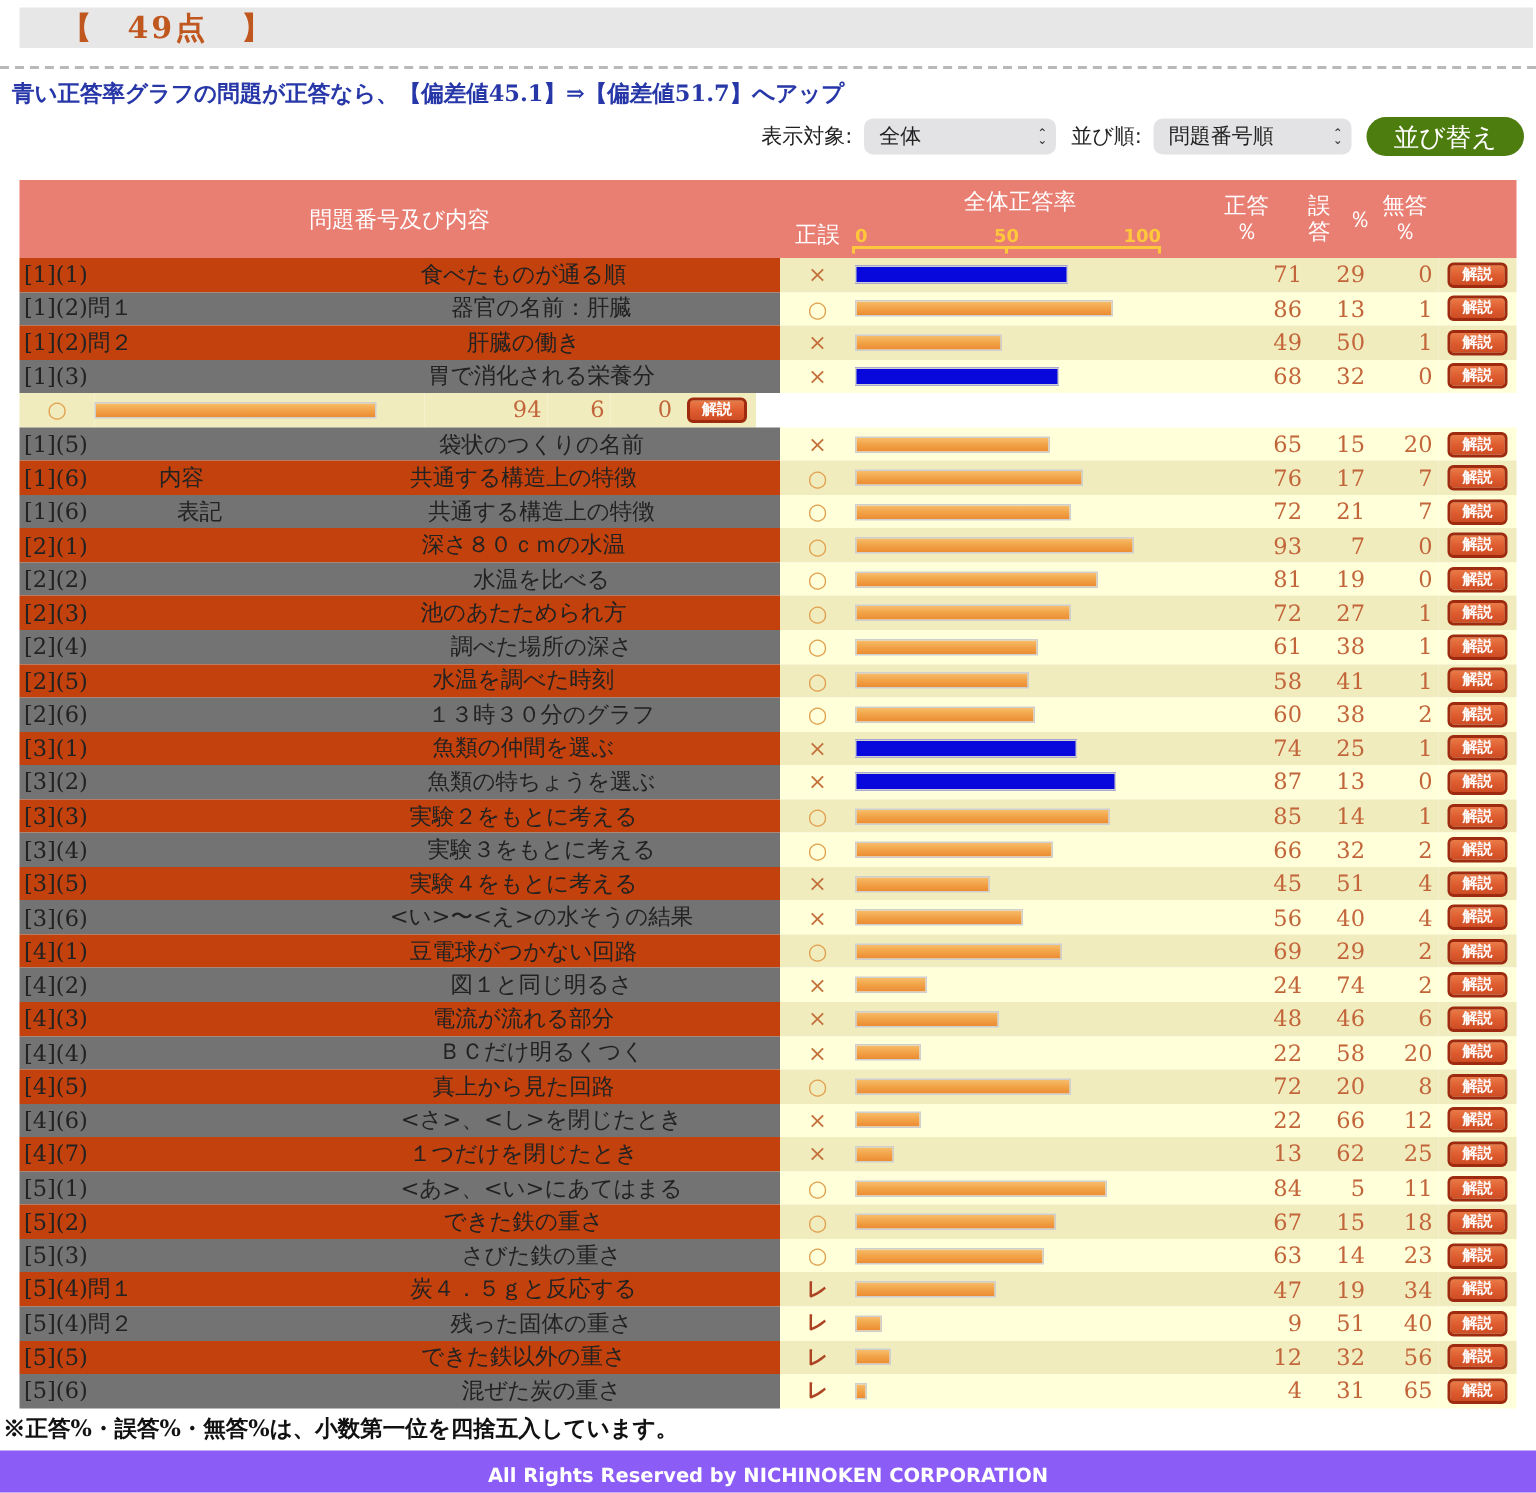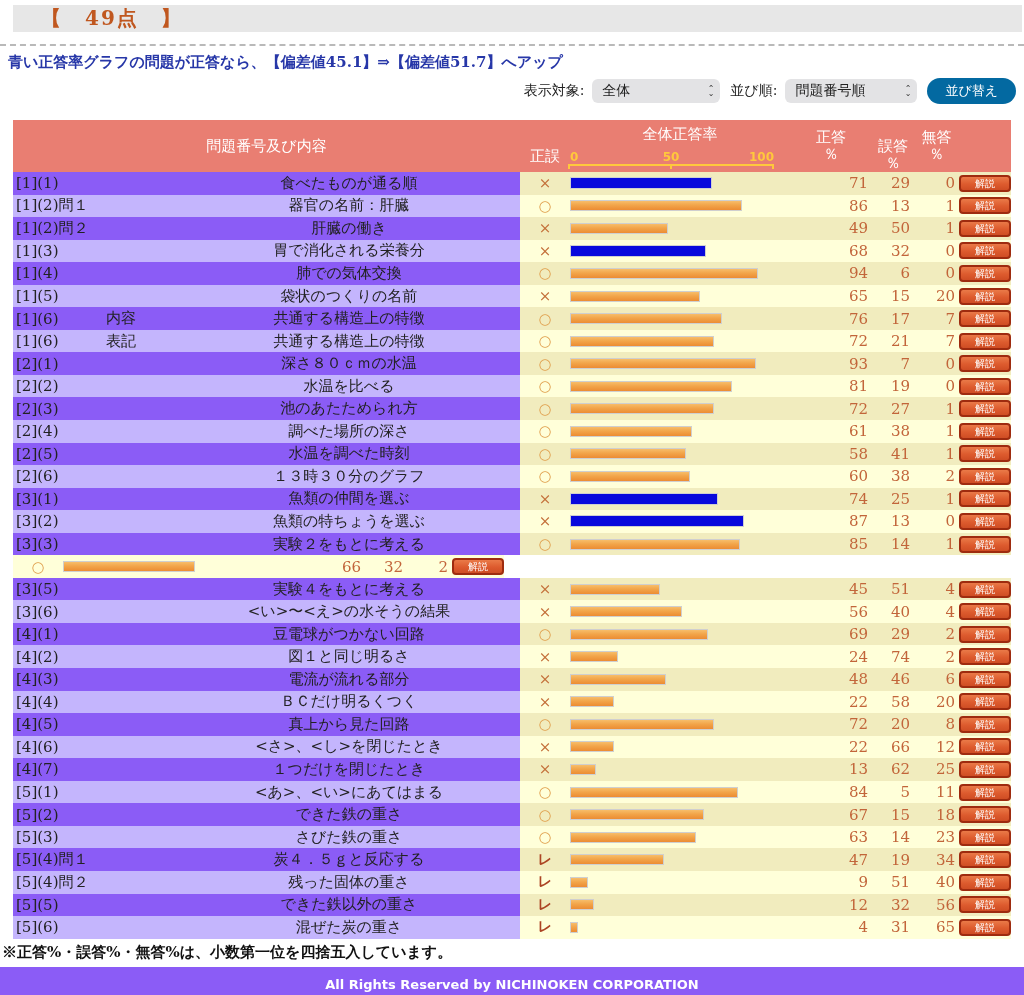--- a/index.html
+++ b/index.html
@@ -9,65 +9,65 @@
   .dashed-sep{border-top:2px dashed #b9b9b9;margin-top:12px;}
   .uplift-line{color:#2737a8;font-size:15px;font-weight:bold;margin:7px 0 0 8px;}
   .controls{display:flex;justify-content:flex-end;align-items:center;gap:10px;margin:6px 8px 0 0;
             font-family:"DejaVu Sans","Liberation Sans",sans-serif;font-size:14px;color:#222;}
   .ctl-label{margin-right:-2px;}
   .select{background:#e3e3e5;border-radius:6px;height:24px;display:flex;align-items:center;
           justify-content:space-between;padding:0 6px 0 10px;cursor:pointer;}
   .select.w1{width:112px;justify-content:space-between;}
   .select.w2{width:116px;}
   .stepper{display:flex;flex-direction:column;line-height:5px;font-size:8px;color:#333;margin-left:6px;}
-  .sort-btn{background:#0369a1;color:#fff;border:none;border-radius:14px;height:26px;padding:0 18px;
-            font-size:13px;font-family:Liberation Sans, sans-serif;cursor:pointer;}
+  .sort-btn{background:#4d7c0f;color:#fff;border:none;border-radius:14px;height:26px;padding:0 18px;
+            font-size:17px;font-family:Liberation Sans, sans-serif;cursor:pointer;}
   
   .table{margin:16px 13px 0 13px;width:998px;}
   .thead{background:#e97e72;height:52px;display:flex;color:#fff;font-size:15px;}
   .th{display:flex;align-items:center;justify-content:center;}
   .th-question{width:507px;}
   .th-mark{width:50px;align-items:flex-end;padding-bottom:6px;box-sizing:border-box;}
   .th-graph{width:220px;position:relative;flex-direction:column;justify-content:flex-start;}
   .th-graph .rate-title{margin-top:5px;}
   .scale{position:absolute;left:-2px;bottom:4px;width:206px;height:18px;}
   .scale-nums{position:relative;height:13px;color:#ffc83c;font-weight:bold;
               font-size:12px;font-family:"DejaVu Sans","Liberation Sans",sans-serif;}
   .scale-nums .s0{position:absolute;left:2px;top:0;}
   .scale-nums .s50{position:absolute;left:50%;transform:translateX(-50%);top:0;}
   .scale-nums .s100{position:absolute;right:0;top:0;}
   .ruler{position:relative;height:2px;background:#ffc83c;margin-top:1px;}
   .tick{position:absolute;top:0;width:2px;height:5px;background:#ffc83c;}
   .tick.t0{left:0;} .tick.t50{left:50%;transform:translateX(-50%);} .tick.t100{right:0;}
   .th-num{width:82px;flex-direction:column;line-height:17px;}
-  .th-num2{width:42px;flex-direction:column;line-height:17px;justify-content:flex-end;}
+  .th-num2{width:42px;flex-direction:row;line-height:17px;}
   .th-num3{width:45px;flex-direction:column;line-height:17px;}
   .th-exp{width:52px;}
   
   .row{display:flex;height:22.56px;font-size:15px;}
   .cell-question{width:507px;display:flex;align-items:center;box-sizing:border-box;color:#222;}
-  .row.odd  .cell-question{background:#8b5cf6;}
-  .row.even .cell-question{background:#c4b5fd;}
+  .row.odd  .cell-question{background:#c2410c;}
+  .row.even .cell-question{background:#737373;gap:12px;}
   .q-no{width:90px;padding-left:3px;white-space:nowrap;}
   .q-sub{width:72px;}
   .q-content{flex:1;text-align:center;white-space:nowrap;}
   .cell-mark{width:50px;display:flex;align-items:center;justify-content:center;}
   .cell-graph{width:220px;display:flex;align-items:center;}
   .cell-c{width:82px;} .cell-w{width:42px;} .cell-n{width:45px;}
   .cell-c,.cell-w,.cell-n{display:flex;align-items:center;justify-content:flex-end;
       padding-right:4px;box-sizing:border-box;color:#c2653a;}
   .cell-exp{width:52px;display:flex;align-items:center;justify-content:center;}
   .row.odd  .cell-mark,.row.odd  .cell-graph,.row.odd  .cell-c,.row.odd  .cell-w,.row.odd  .cell-n,.row.odd  .cell-exp{background:#f1ecbe;}
   .row.even .cell-mark,.row.even .cell-graph,.row.even .cell-c,.row.even .cell-w,.row.even .cell-n,.row.even .cell-exp{background:#ffffd9;}
   .m-circle{color:#e0a04e;font-size:15px;} .m-cross{color:#c4703a;font-size:15px;} .m-check{color:#ac4423;font-size:14px;font-weight:bold;}
   .bar{height:11px;box-sizing:border-box;border:1px solid #cfcfcf;}
   .bar-orange{background:linear-gradient(to bottom,#f7bd6a 0%,#f2a54a 45%,#ec8c33 100%);}
   .bar-blue{background:#0808dc;height:12px;}
-  .exp-btn{width:52px;height:17px;background:linear-gradient(to bottom,#ea7a48 0%,#dd5b2e 55%,#cf4d24 100%);
-      border:2px solid #9e2b0f;border-radius:4px;color:#fff;font-weight:normal;font-size:10px;
+  .exp-btn{width:40px;height:17px;background:linear-gradient(to bottom,#ea7a48 0%,#dd5b2e 55%,#cf4d24 100%);
+      border:2px solid #9e2b0f;border-radius:4px;color:#fff;font-weight:bold;font-size:10px;
       line-height:13px;text-align:center;box-sizing:border-box;cursor:pointer;padding:0;
       font-family:"DejaVu Sans","Liberation Sans",sans-serif;letter-spacing:0px;}
   
   .note{margin:4px 0 0 2px;font-size:15px;font-weight:bold;color:#111;}
   .copyright{margin-top:5px;background:#8b5cf6;height:36px;display:flex;align-items:center;justify-content:center;
       color:#fff;font-size:13px;font-weight:bold;font-family:"DejaVu Sans","Liberation Sans",sans-serif;}
 </style>
 </head>
 <body>
 
@@ -203,25 +203,20 @@
           <div class="bar bar-blue" style="width: 136px;"></div>
         </div>
     <div class="cell-c">68</div>
     <div class="cell-w">32</div>
     <div class="cell-n">0</div>
     <div class="cell-exp">
       <button class="exp-btn">解説</button>
     </div>
   </div>
       <div class="row odd">
-    <div class="cell-question">
-      <span class="q-no">[1](4)</span>
-      <span class="q-sub"></span>
-      <span class="q-content">肺での気体交換</span>
-    </div>
     <div class="cell-mark">
           <span class="m-circle">○</span>
         </div>
     <div class="cell-graph">
           <div class="bar bar-orange" style="width: 188px;"></div>
         </div>
     <div class="cell-c">94</div>
     <div class="cell-w">6</div>
     <div class="cell-n">0</div>
     <div class="cell-exp">
@@ -450,20 +445,25 @@
           <div class="bar bar-orange" style="width: 170px;"></div>
         </div>
     <div class="cell-c">85</div>
     <div class="cell-w">14</div>
     <div class="cell-n">1</div>
     <div class="cell-exp">
       <button class="exp-btn">解説</button>
     </div>
   </div>
       <div class="row even">
+    <div class="cell-question">
+      <span class="q-no">[3](4)</span>
+      <span class="q-sub"></span>
+      <span class="q-content">実験３をもとに考える</span>
+    </div>
     <div class="cell-mark">
           <span class="m-circle">○</span>
         </div>
     <div class="cell-graph">
           <div class="bar bar-orange" style="width: 132px;"></div>
         </div>
     <div class="cell-c">66</div>
     <div class="cell-w">32</div>
     <div class="cell-n">2</div>
     <div class="cell-exp">

